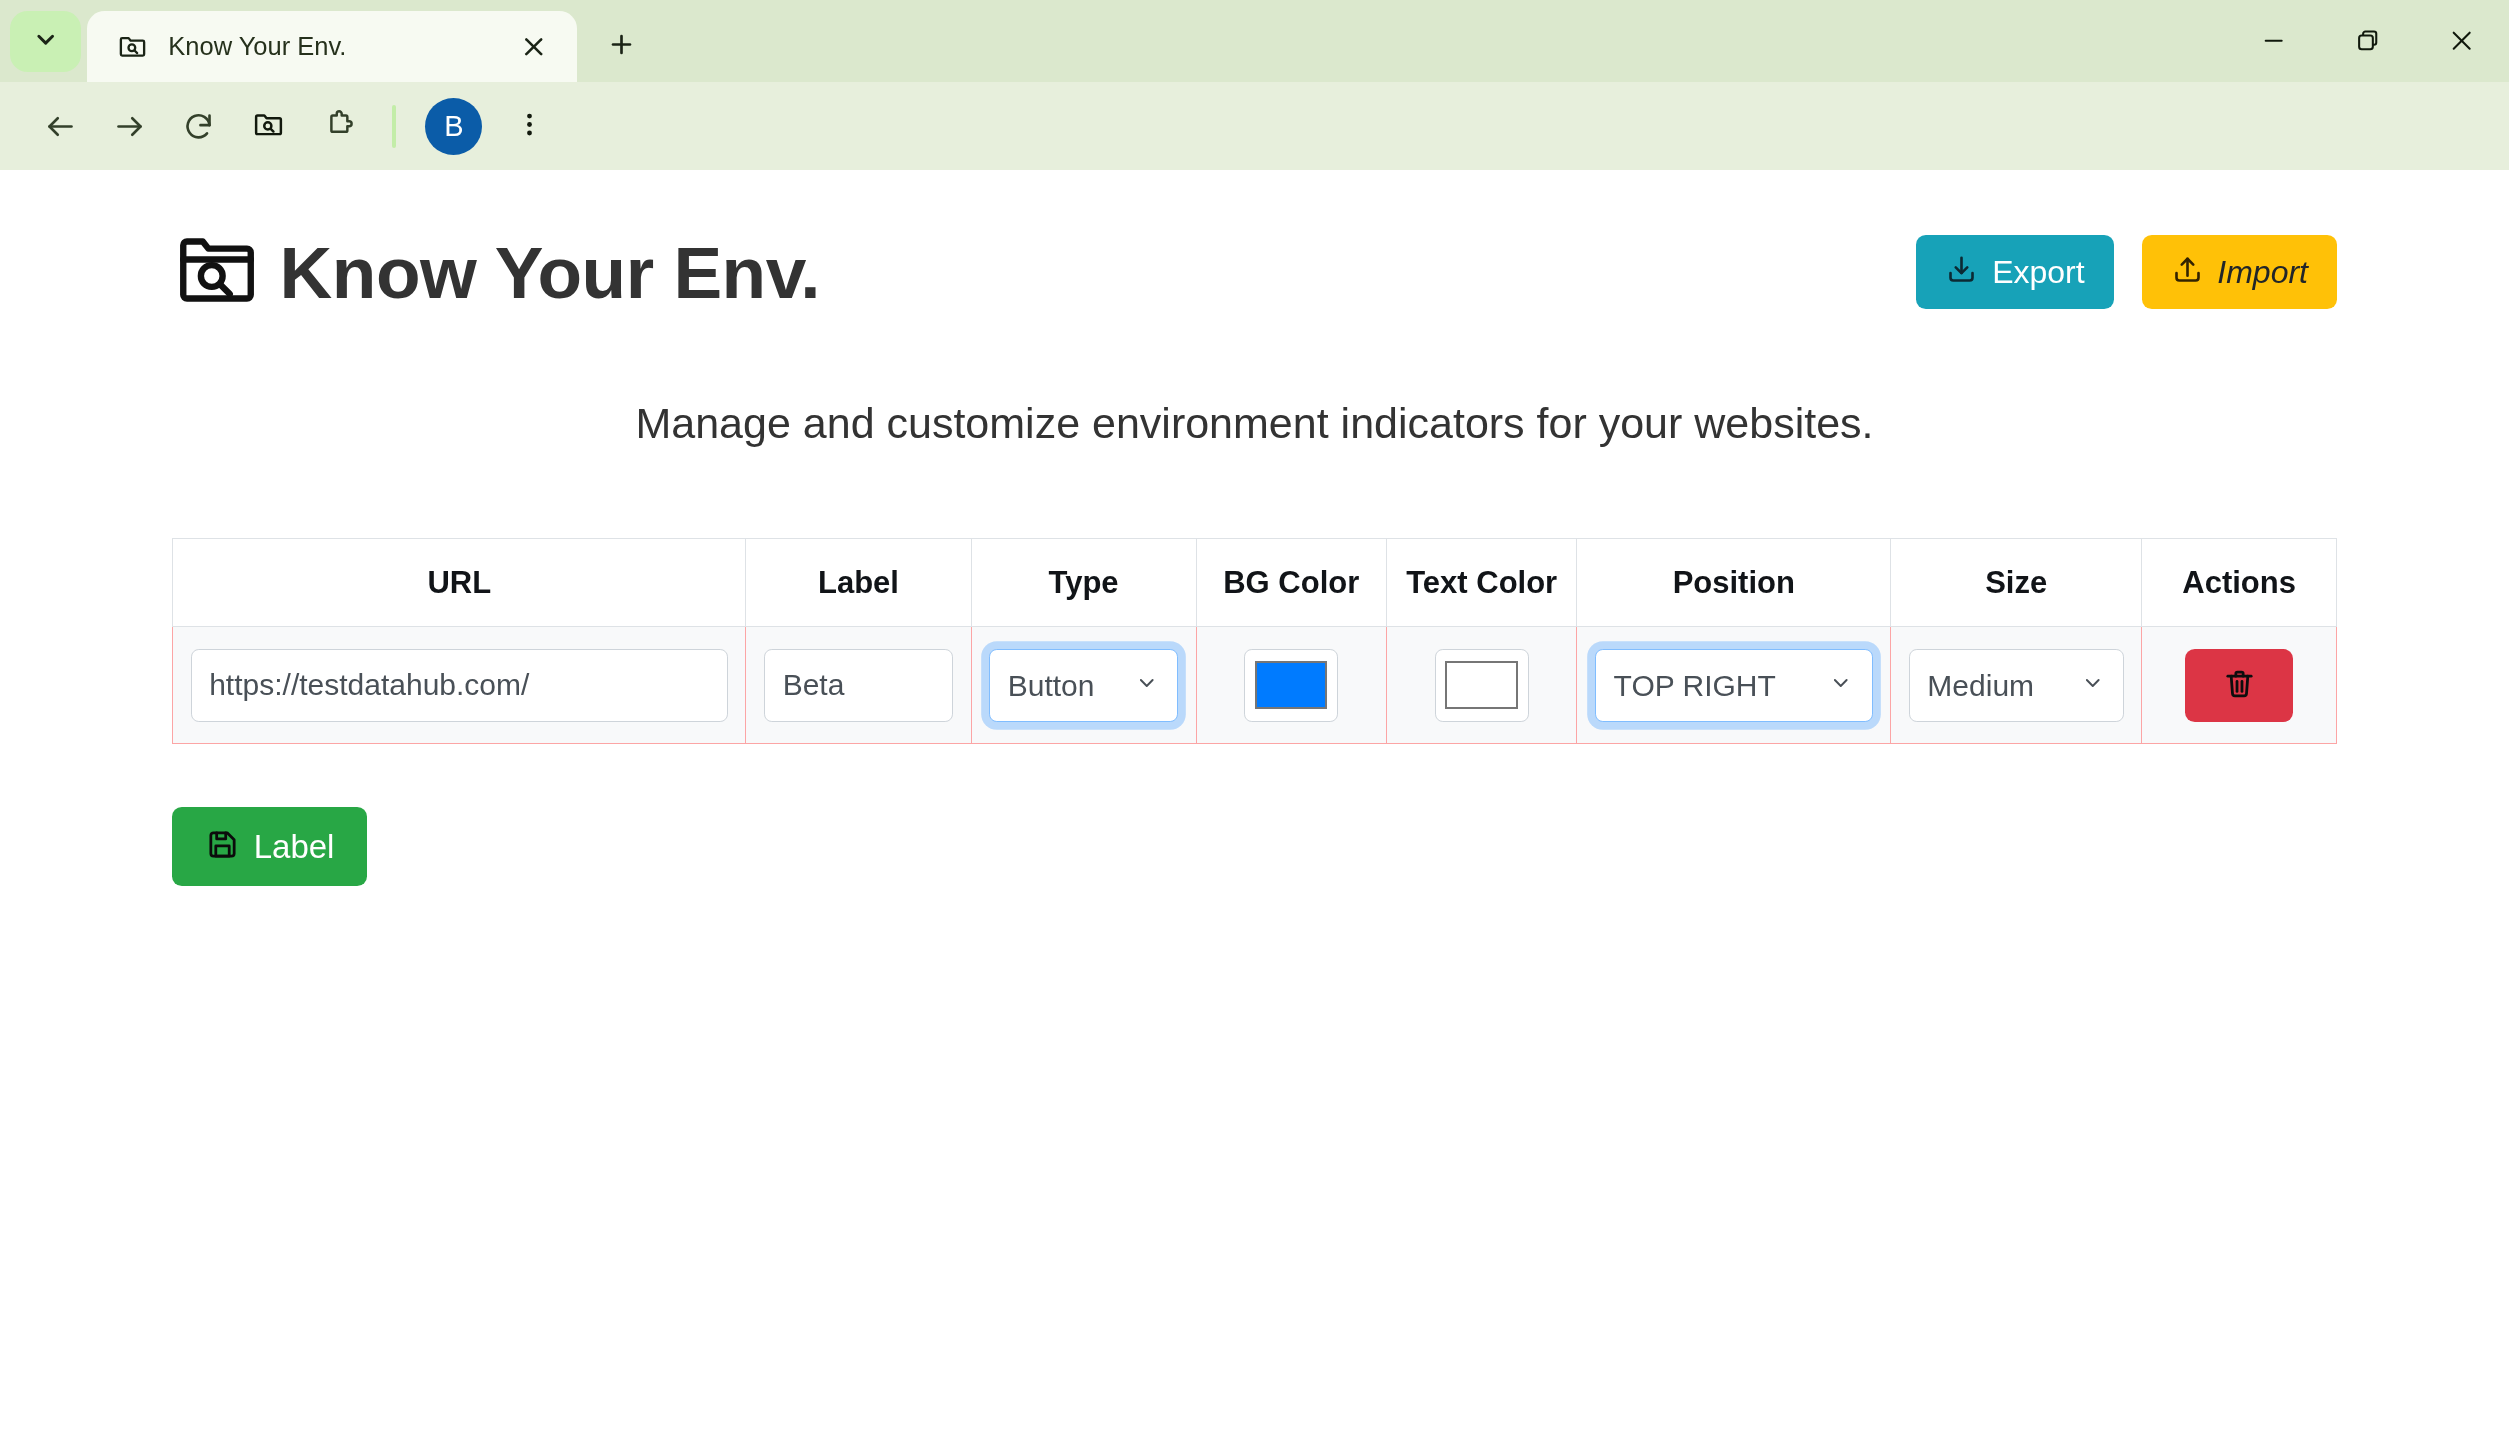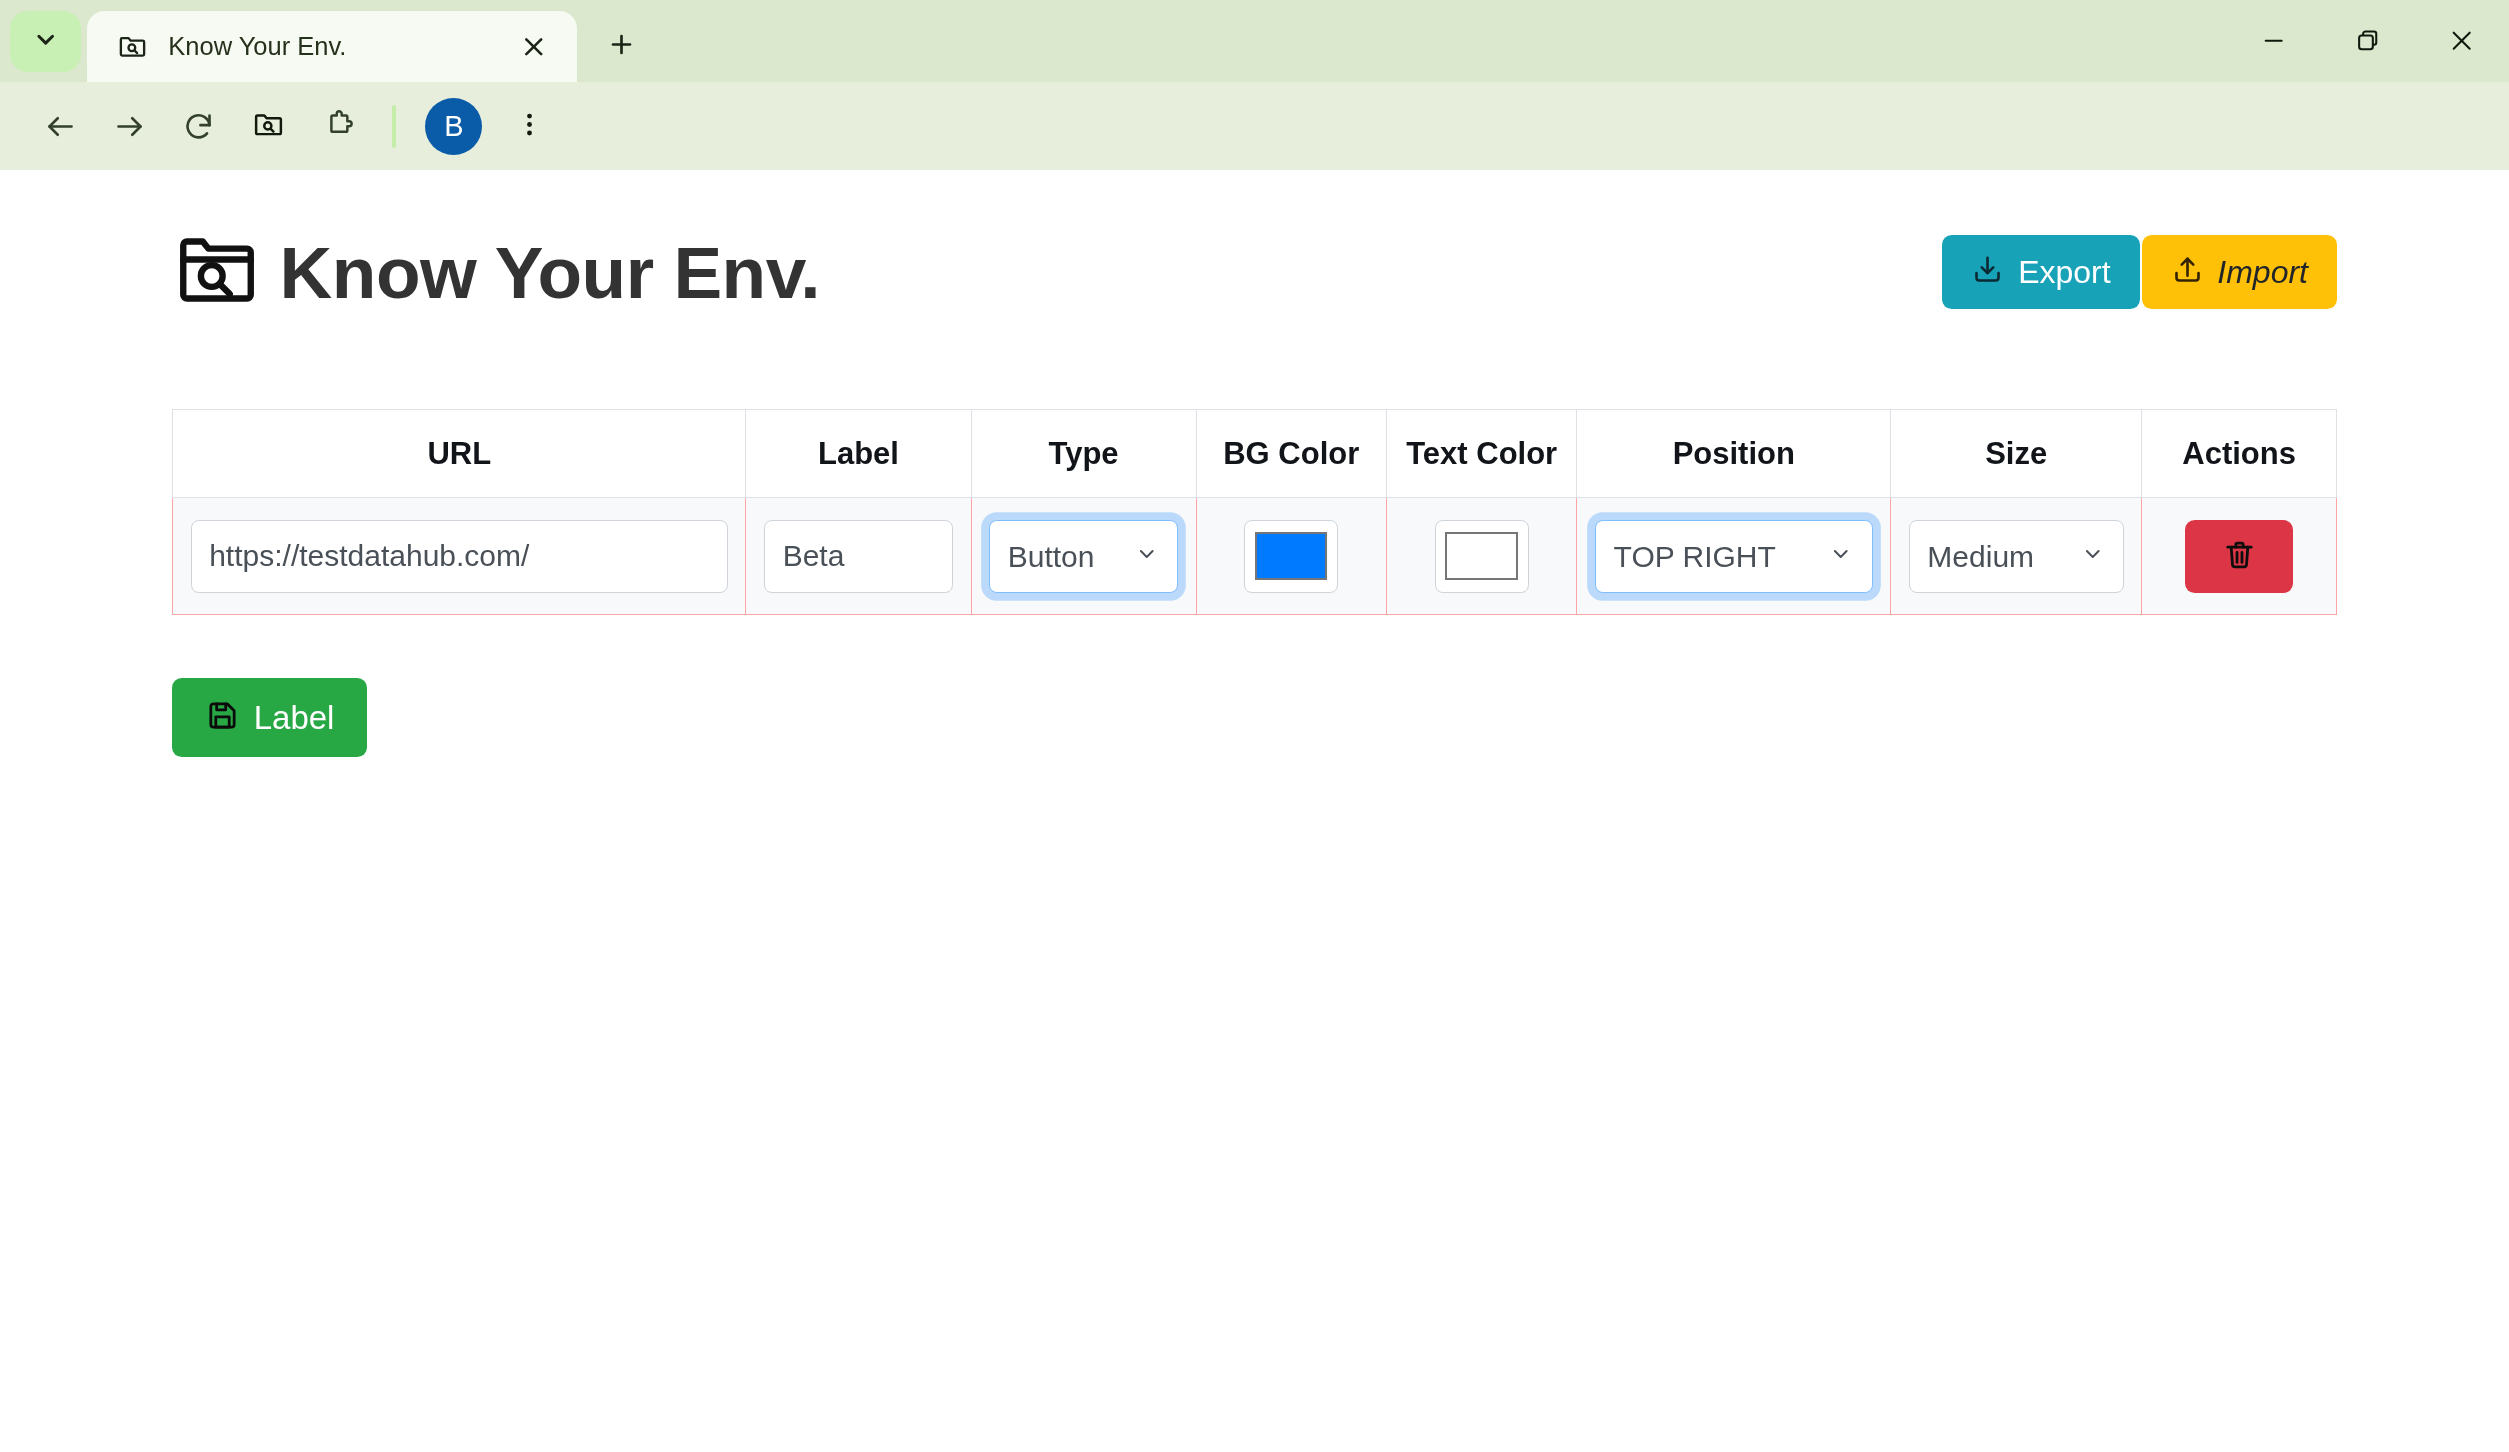--- a/index.html
+++ b/index.html
@@ -199,21 +199,21 @@
     padding-top: 55px;
   }
   .brand { display: flex; align-items: center; }
   .brand-title {
     font-size: 73px;
     font-weight: 700;
     color: #333333;
     margin-left: 17.6px;
     letter-spacing: -0.5px;
   }
-  .header-actions { display: flex; align-items: center; gap: 2px; justify-content: flex-end; }
+  .header-actions { display: flex; align-items: center; gap: 28px; justify-content: flex-end; }
 
   .btn {
     border: none;
     border-radius: 9.8px;
     display: inline-flex;
     align-items: center;
     gap: 13.7px;
     font-size: 32px;
     font-family: "Liberation Sans", sans-serif;
     cursor: pointer;
@@ -478,20 +478,21 @@
               <path d="M4 14.5V18a2 2 0 0 0 2 2h12a2 2 0 0 0 2-2v-3.5"></path>
               <line x1="12" y1="16.5" x2="12" y2="4.2"></line>
                 <polyline points="7.8 8.4 12 4.2 16.2 8.4"></polyline>
             </svg>
           </span>
           <span>Import</span>
         </button>
       </div>
     </div>
 
+    <div class="subtitle">Manage and customize environment indicators for your websites.</div>
 
     <div class="table-wrap">
       <table class="config-table">
         <colgroup>
           <col class="col-url">
             <col class="col-label">
             <col class="col-type">
             <col class="col-bg">
           <col class="col-text">
             <col class="col-pos">

